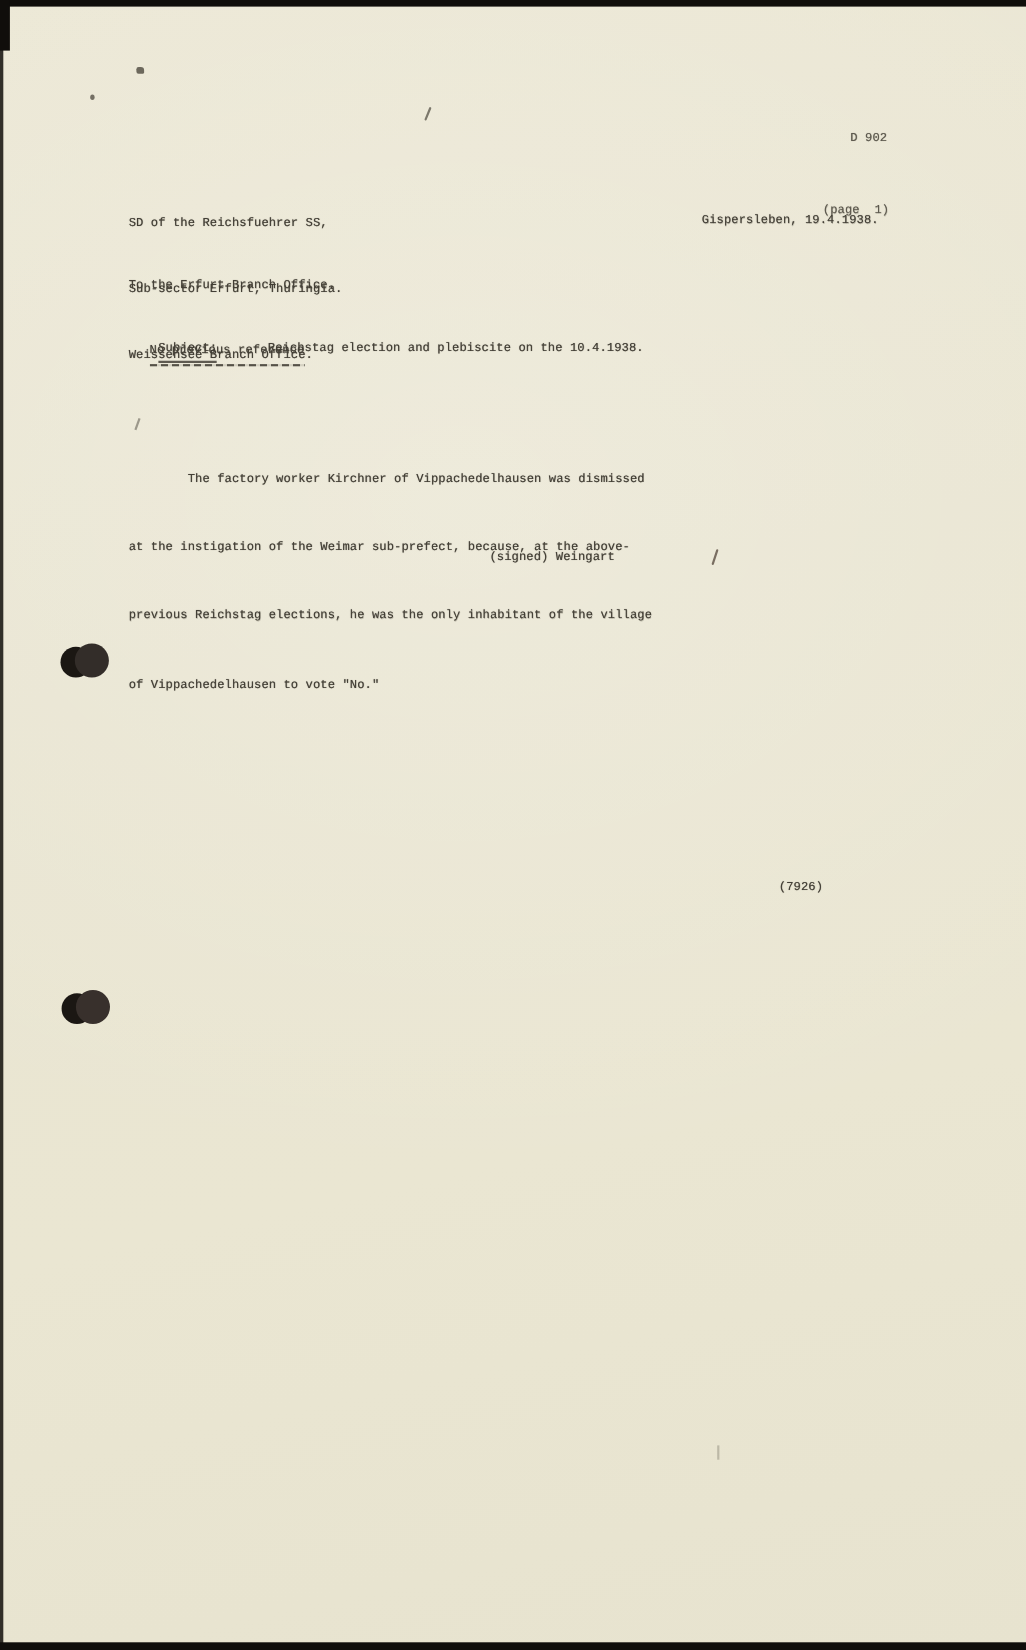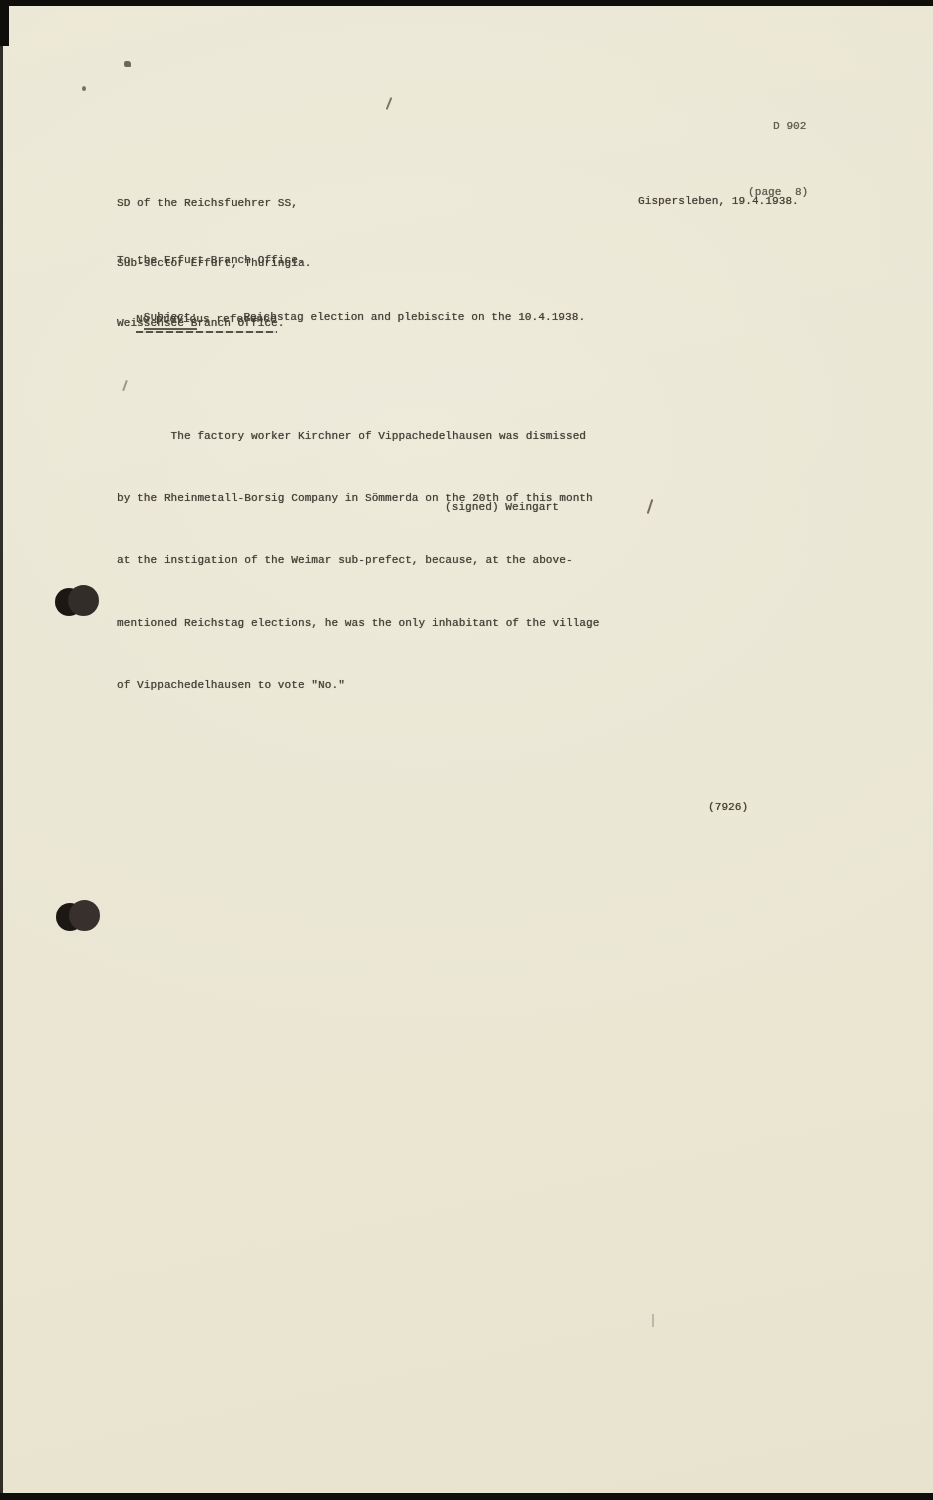--- a/index.html
+++ b/index.html
@@ -94,43 +94,42 @@
 
 <div id="sheet">
 
   <div class="edge edge-top"></div>
   <div class="edge edge-left"></div>
   <div class="edge edge-corner"></div>
   <div class="edge edge-bottom"></div>
 
   <div class="tw stamp">
     <div class="doc-number">D 902</div>
-    <div>(page  8)</div>
+    <div>(page  1)</div>
   </div>
 
   <div class="tw letterhead">
     <div>SD of the Reichsfuehrer SS,</div>
     <div>Sub-sector Erfurt, Thuringia.</div>
     <div>Weissensee Branch Office.</div>
   </div>
 
   <div class="tw dateline">Gispersleben, 19.4.1938.</div>
 
   <div class="tw recipient">To the Erfurt Branch Office.</div>
 
   <div class="tw subject-row">
     <span class="subject-label">Subject:</span><span class="subject-text">Reichstag election and plebiscite on the 10.4.1938.</span>
   </div>
   <div class="tw reference">No previous reference</div>
 
   <div class="tw body-paragraph">
     <div>        The factory worker Kirchner of Vippachedelhausen was dismissed</div>
-    <div>by the Rheinmetall-Borsig Company in Sömmerda on the 20th of this month</div>
     <div>at the instigation of the Weimar sub-prefect, because, at the above-</div>
-    <div>mentioned Reichstag elections, he was the only inhabitant of the village</div>
+    <div>previous Reichstag elections, he was the only inhabitant of the village</div>
     <div>of Vippachedelhausen to vote "No."</div>
   </div>
 
   <div class="tw signature">(signed) Weingart</div>
 
   <div class="tw footnote">(7926)</div>
 
   <div class="punch punch-1">
     <span class="c c1"></span>
     <span class="c c2"></span>

